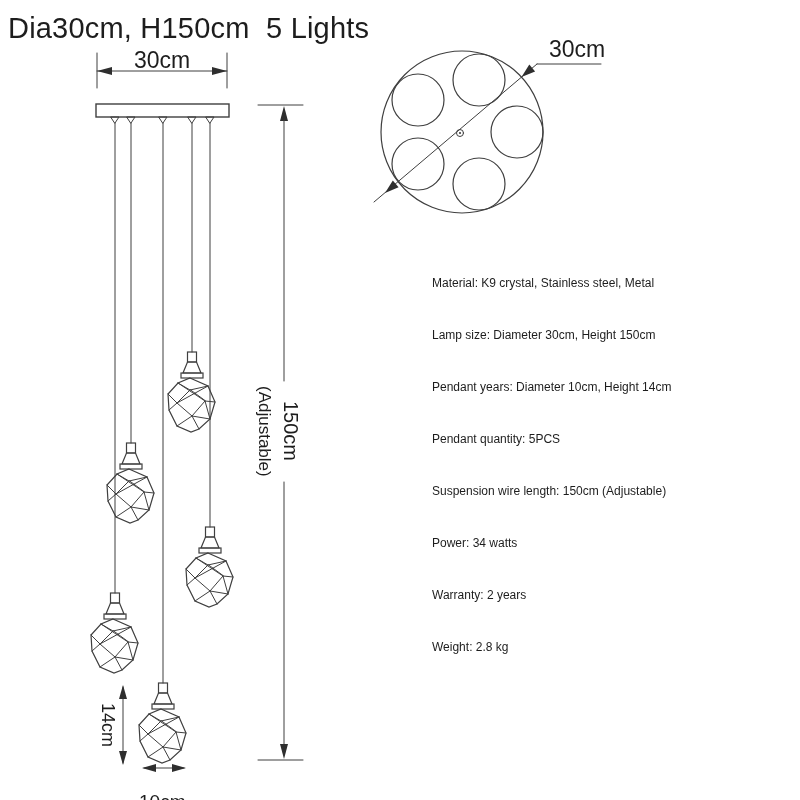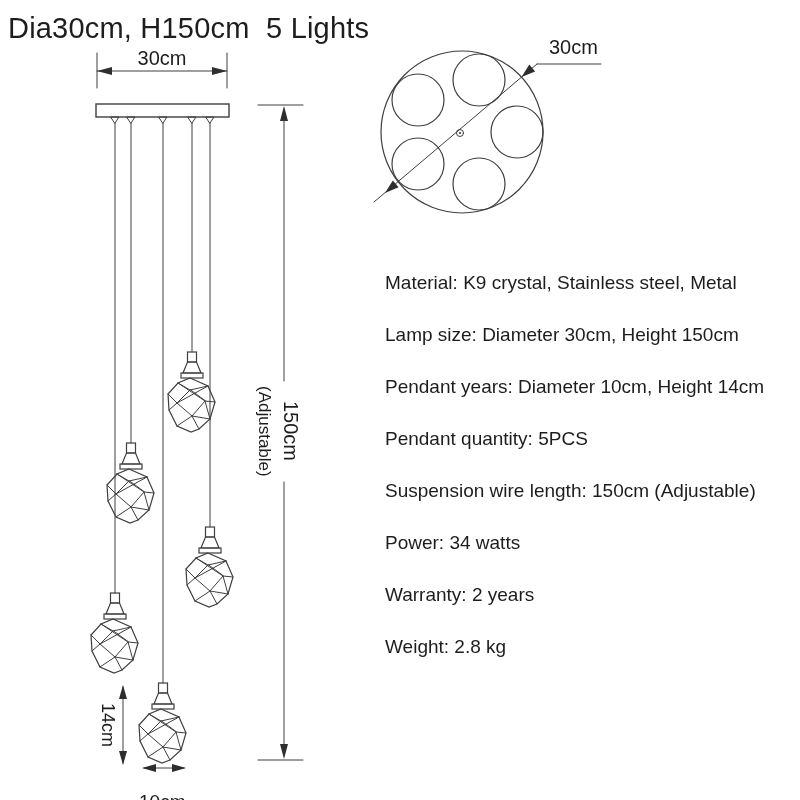--- a/index.html
+++ b/index.html
@@ -14,21 +14,21 @@
   }
   .stage svg { position: absolute; left: 0; top: 0; }
   .txt { position: absolute; color: #1d1d1d; }
   .title {
     left: 8px; top: 12px;
     font-size: 29px;
     font-weight: 400;
     letter-spacing: 0.2px;
     white-space: pre;
   }
-  .dim-label { font-size: 20px; }
+  .dim-label { font-size: 23px; }
   .dim-canopy-width { left: 130px; top: 47px; width: 64px; text-align: center; }
   .dim-topview { left: 549px; top: 36px; }
   .dim-height-block {
     left: 252px; top: 380px; height: 102px;
     writing-mode: vertical-rl;
     text-orientation: mixed;
     text-align: center;
   }
   .dim-height-block .big   { display: block; font-size: 20px; line-height: 27px; }
   .dim-height-block .small { display: block; font-size: 17px; line-height: 25px; }
@@ -41,23 +41,24 @@
   }
   .dim-pendant-width { left: 139px; top: 764px; width: 50px; text-align: left; font-size: 19px; margin-top: 27px; }
   .specs {
     position: absolute;
     left: 385px; top: 272px;
     display: flex;
     flex-direction: column;
     gap: 30px;
   }
   .spec-line {
-    font-size: 19px;
+    font-size: 12px;
     line-height: 22px;
     white-space: nowrap;
+    margin-left: 47px;
   }
 </style>
 </head>
 <body>
 
 <div class="stage">
 
   <svg width="800" height="800" viewBox="0 0 800 800" fill="none" stroke="#3f3f3f" stroke-width="1.2" stroke-linecap="round">
     <defs>
       <g id="pendant">

